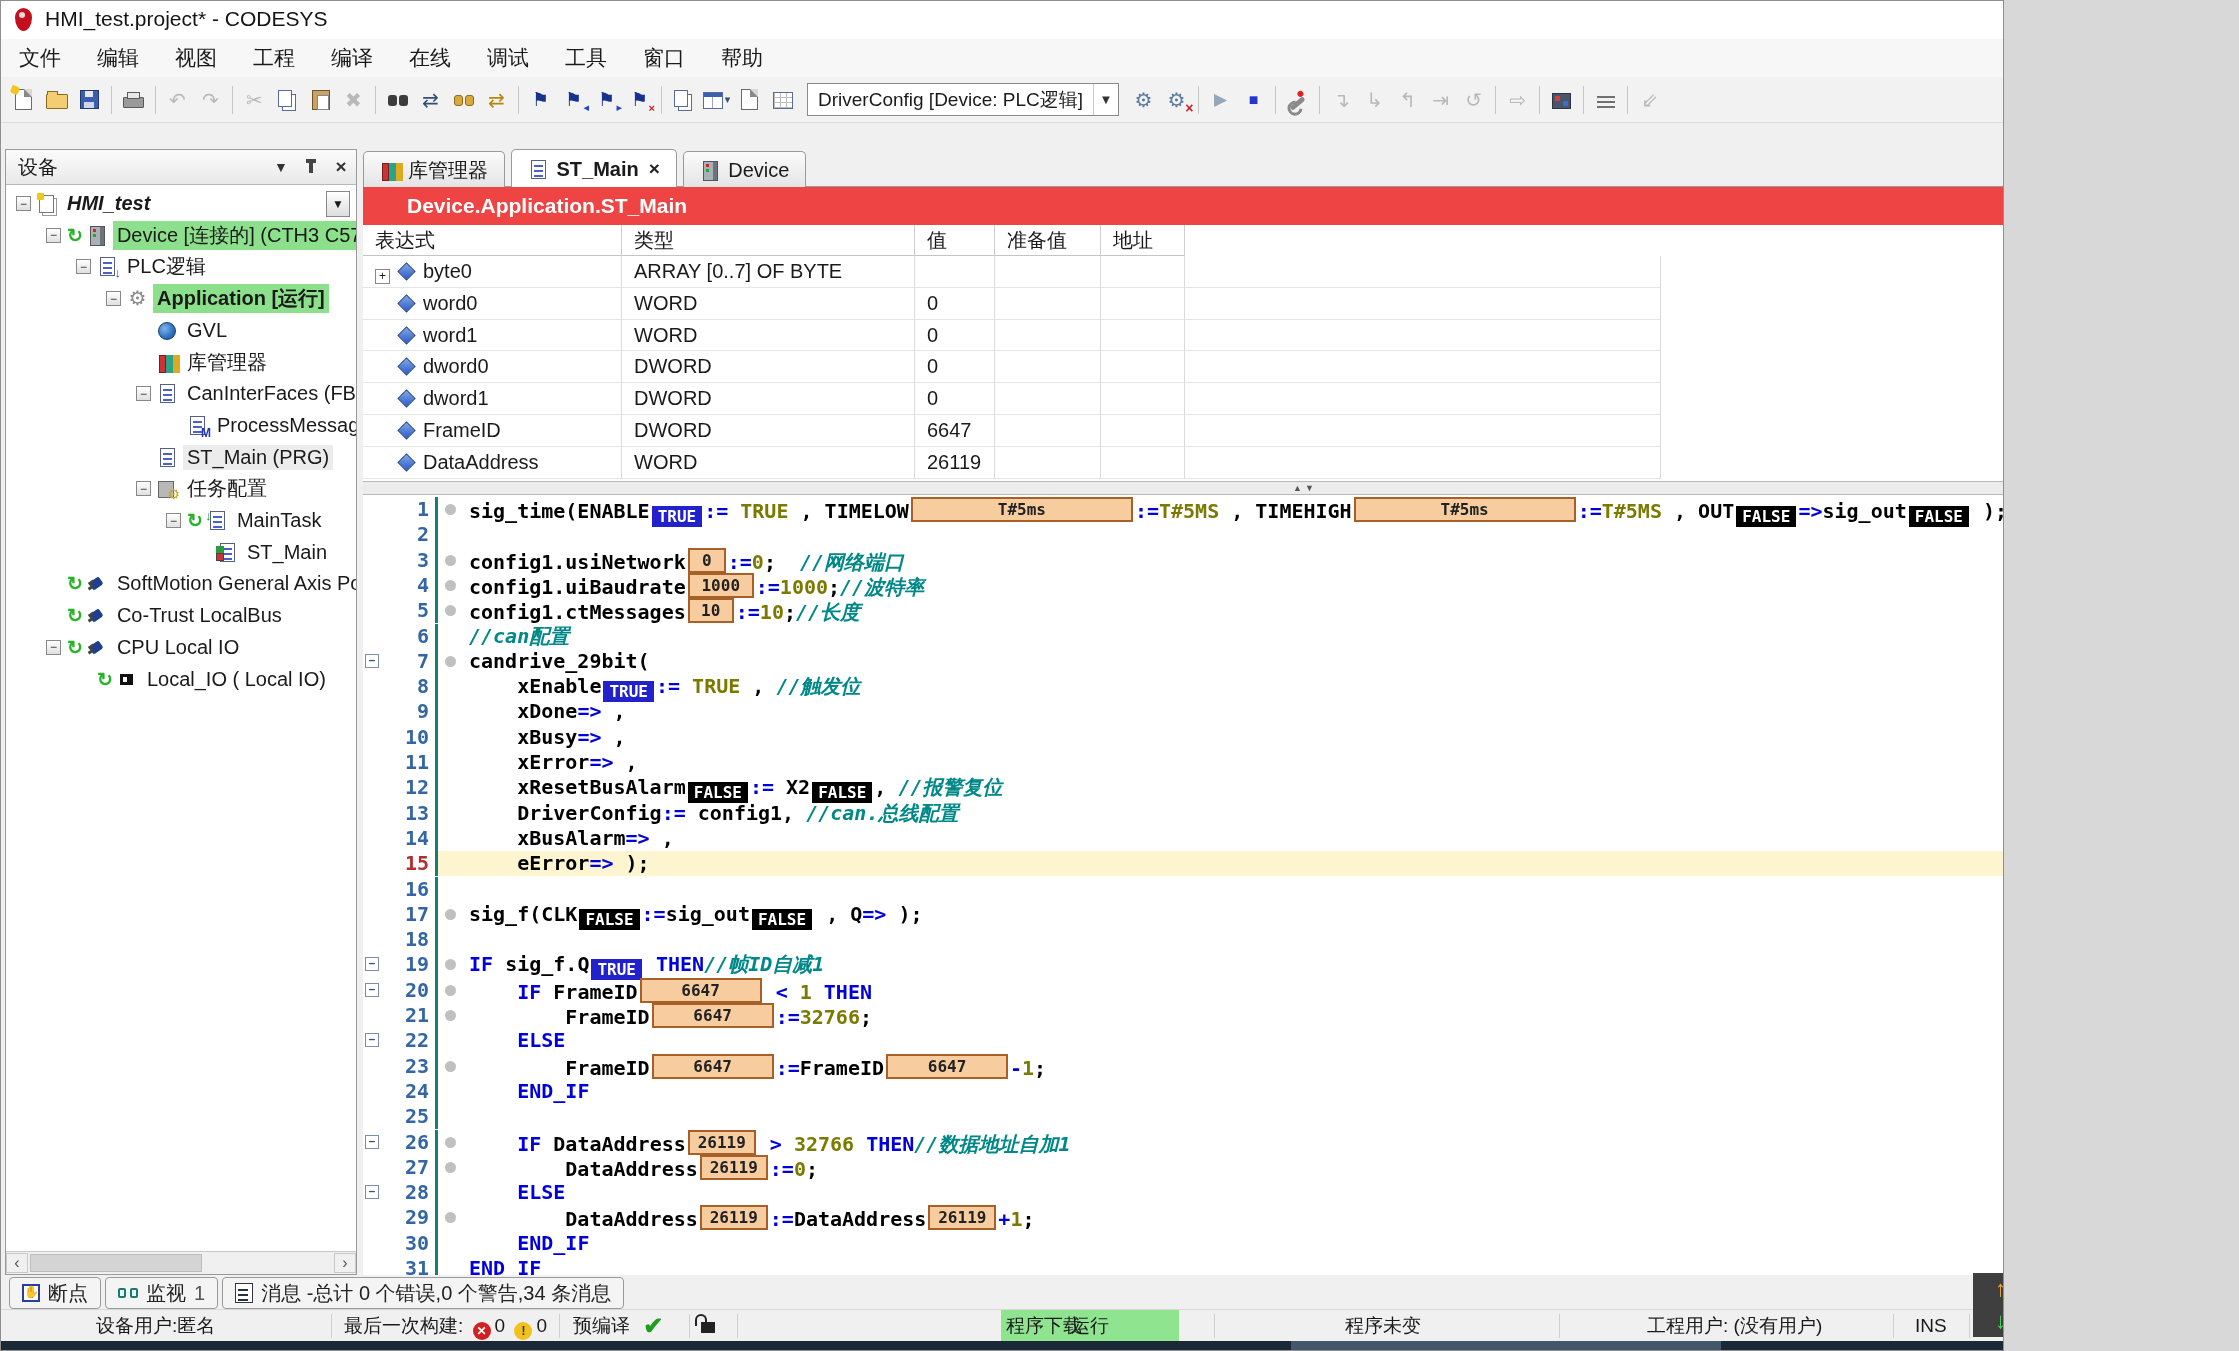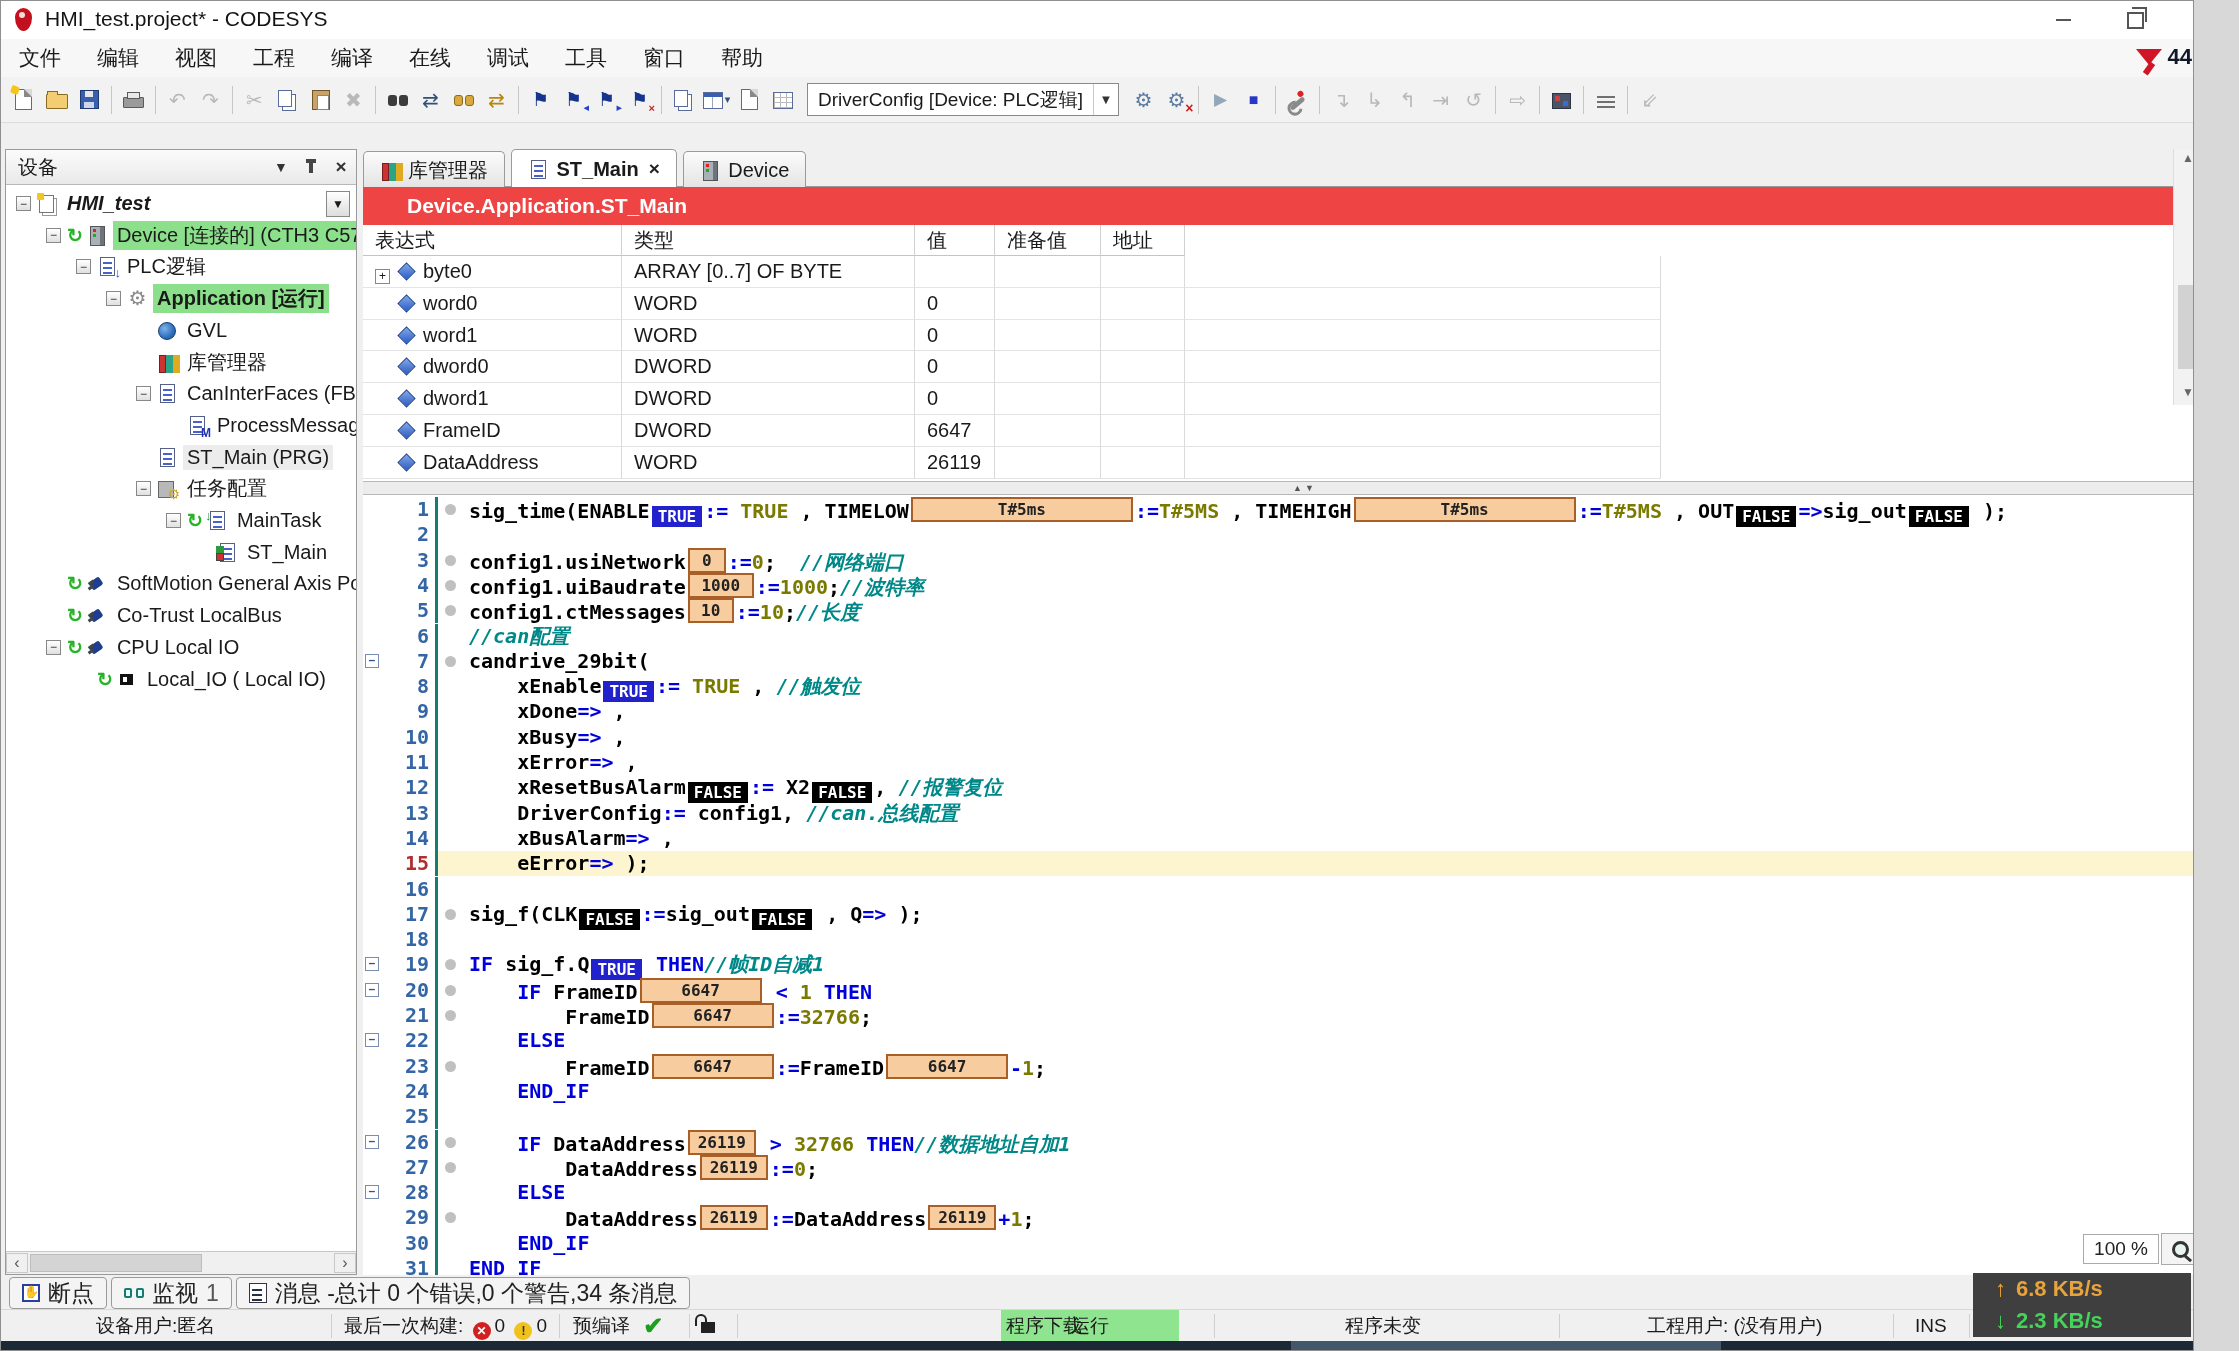--- a/index.html
+++ b/index.html
@@ -1,16 +1,16 @@
 <!DOCTYPE html>
 <html><head>
 <meta charset="utf-8">
 <style>
   html,body{margin:0;padding:0;background:#d8d8d8;}
-  #app{position:relative;width:2194px;height:1351px;background:#f0f0f0;
+  #app{position:relative;width:2004px;height:1351px;background:#f0f0f0;
        font-family:"Liberation Sans",sans-serif;overflow:hidden;
        border:1px solid #8f8f8f;box-sizing:border-box;color:#1a1a1a;}
   
   #titlebar{position:absolute;left:0;top:0;width:2239px;height:38px;background:#ffffff;border-bottom:1px solid #e2e2e2;}
   #logo{position:absolute;left:14px;top:7px;width:17px;height:23px;background:#c40f1e;
         border-radius:50% 50% 50% 50%/40% 40% 60% 60%;}
   #logo:after{content:"";position:absolute;left:4px;top:4px;width:6px;height:6px;background:#fff;border-radius:50%;opacity:.85;}
   #title-text{position:absolute;left:44px;top:6px;font-size:21px;color:#141414;}
   .wctl{position:absolute;top:4px;width:44px;height:30px;display:flex;align-items:center;justify-content:center;color:#444;font-size:22px;}
   #btn-min{left:2040px;} #btn-restore{left:2112px;} #btn-close{left:2184px;}
@@ -165,21 +165,21 @@
   #code-vscroll{position:absolute;left:1855px;top:346px;width:22px;height:892px;background:#f2f2f2;border-left:1px solid #ddd;}
   #code-vthumb{position:absolute;left:3px;top:18px;width:16px;height:130px;background:#d2d2d2;}
   #zoomwidget{position:absolute;left:1720px;top:1084px;display:flex;align-items:center;}
   #zoom-level{width:74px;height:28px;background:#fff;border:1px solid #aaa;font-size:19px;display:flex;align-items:center;justify-content:center;color:#222;}
   #zoom-btn{width:36px;height:30px;border:1px solid #aaa;background:#f4f4f4;margin-left:2px;display:flex;align-items:center;justify-content:center;}
   .ic-mag{width:11px;height:11px;border:3px solid #333;border-radius:50%;position:relative;background:#e8f4f2;}
   .ic-mag:after{content:"";position:absolute;right:-6px;bottom:-5px;width:8px;height:3px;background:#333;transform:rotate(40deg);}
   #zoom-dd{margin-left:6px;color:#555;font-size:14px;}
   
   #bottomtabs{position:absolute;left:0;top:1276px;width:2239px;height:32px;background:#f0f0f0;display:flex;align-items:flex-start;padding-left:8px;box-sizing:border-box;}
-  .btab{display:inline-flex;align-items:center;height:30px;border:1px solid #9a9a9a;border-radius:4px;background:#f4f4f4;margin-right:4px;padding:0 12px;font-size:23px;color:#222;white-space:nowrap;}
+  .btab{display:inline-flex;align-items:center;height:30px;border:1px solid #9a9a9a;border-radius:4px;background:#f4f4f4;margin-right:4px;padding:0 12px;font-size:20px;color:#222;white-space:nowrap;}
   .btab .bicon{margin-right:8px;}
   .ic-hand{width:18px;height:18px;border:2px solid #2a3e9a;background:#fff;box-sizing:border-box;position:relative;}
   .ic-hand:after{content:"✋";position:absolute;left:0px;top:-1px;font-size:12px;}
   .ic-glasses{width:20px;height:12px;position:relative;margin-top:2px;}
   .ic-glasses:before,.ic-glasses:after{content:"";position:absolute;top:0;width:8px;height:10px;border:2px solid #1a7a6e;border-radius:2px;box-sizing:border-box;background:#dff;}
   .ic-glasses:before{left:0;} .ic-glasses:after{right:0;}
   .ic-msg{width:16px;height:18px;background:#fff;border:1px solid #334;background-image:repeating-linear-gradient(0deg,transparent 0 3px,#234 3px 5px);background-size:10px 100%;background-position:2px 2px;background-repeat:no-repeat;}
   
   #statusbar{position:absolute;left:0;top:1308px;width:2239px;height:32px;background:#f0f0f0;border-top:1px solid #d8d8d8;font-size:19px;}
   .st{position:absolute;top:0;height:32px;line-height:32px;white-space:nowrap;}

